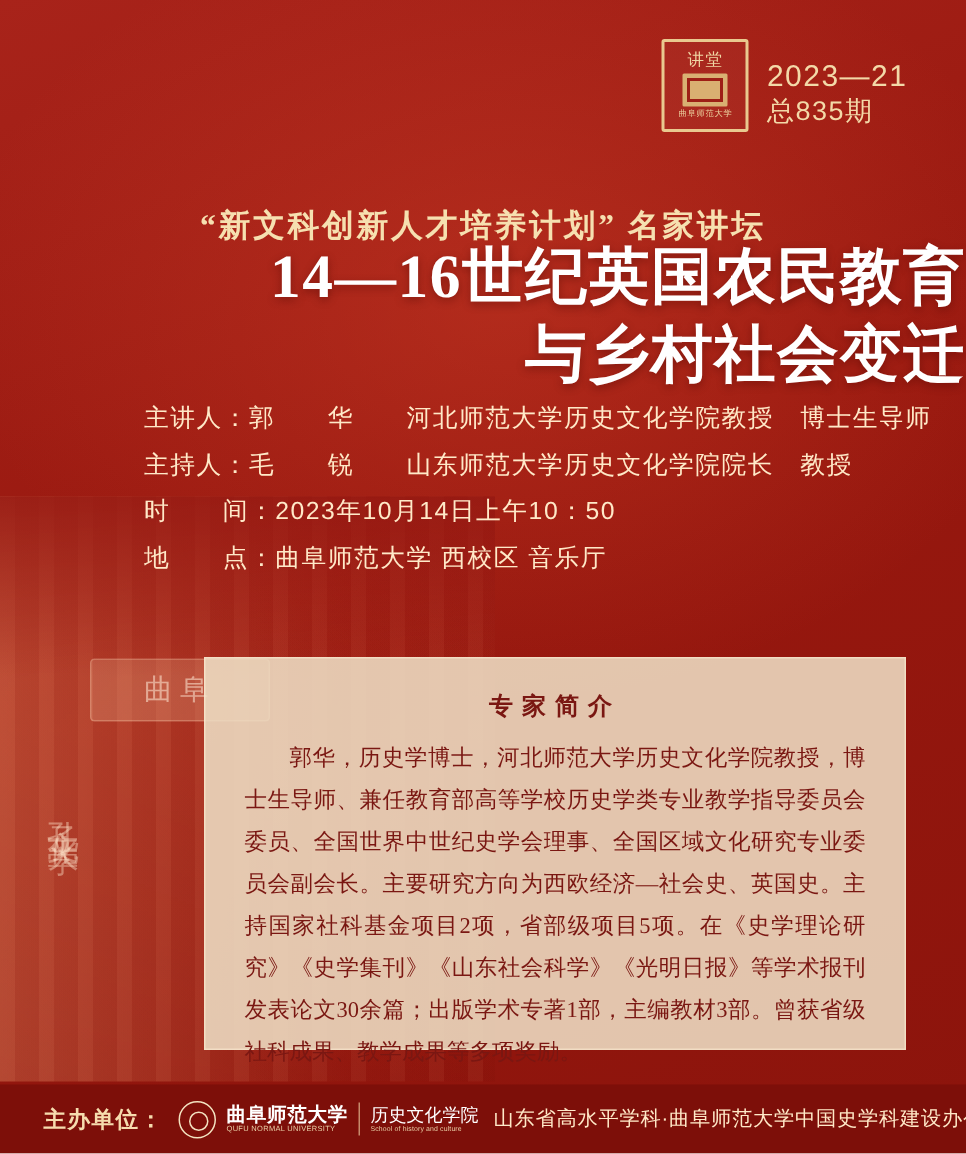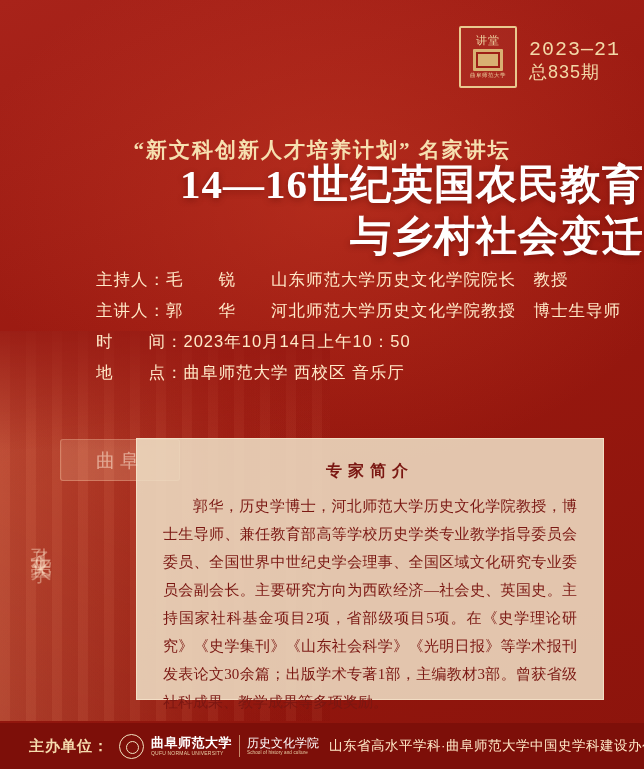--- a/index.html
+++ b/index.html
@@ -65,22 +65,22 @@
     color: rgba(255,230,205,0.42);
     font-size: 21px;
     line-height: 1.25;
     writing-mode: vertical-rl;
     letter-spacing: 3px;
   }
 
   
   .issue {
     position: absolute;
-    right: 24px; top: 26px;
-    display: flex; align-items: flex-start; gap: 12px;
+    right: 39px; top: 26px;
+    display: flex; align-items: center; gap: 12px;
   }
   .seal {
     width: 58px; height: 62px;
     border: 2px solid #e9c98f;
     border-radius: 2px;
     position: relative;
     display: flex; flex-direction: column;
     align-items: center; justify-content: center;
     background: rgba(255,255,255,0.03);
   }
@@ -104,21 +104,21 @@
   }
   .seal-bottom {
     color: #edd3a0;
     font-size: 5.5px;
     letter-spacing: 0.5px;
     white-space: nowrap;
   }
   .issue-text { color: #f3d9a8; text-align: left; }
   .issue-year {
     font-size: 20px; letter-spacing: 1px; line-height: 1.15;
-    font-family: Liberation Mono, monospace;
+    font-family: Liberation Sans, sans-serif;
     margin-top: 12px;
   }
   .issue-no { font-size: 18px; letter-spacing: 1px; line-height: 1.3; }
 
   
   .kicker {
     position: absolute;
     left: 0; right: 0; top: 118px;
     text-align: center;
     color: #f6e0b0;
@@ -254,22 +254,22 @@
   </div>
 
   <div class="kicker">“新文科创新人才培养计划” 名家讲坛</div>
 
   <div class="title">
     <div>14—16世纪英国农民教育</div>
     <div>与乡村社会变迁</div>
   </div>
 
   <div class="info">
+    <div class="row">主讲人：郭　　华　　河北师范大学历史文化学院教授　博士生导师</div>
     <div class="row">主持人：毛　　锐　　山东师范大学历史文化学院院长　教授</div>
-    <div class="row">主讲人：郭　　华　　河北师范大学历史文化学院教授　博士生导师</div>
     <div class="row">时　　间：2023年10月14日上午10：50</div>
     <div class="row">地　　点：曲阜师范大学 西校区 音乐厅</div>
   </div>
 
   <div class="bio">
     <div class="bio-title">专家简介</div>
     <div class="bio-body">郭华，历史学博士，河北师范大学历史文化学院教授，博士生导师、兼任教育部高等学校历史学类专业教学指导委员会委员、全国世界中世纪史学会理事、全国区域文化研究专业委员会副会长。主要研究方向为西欧经济—社会史、英国史。主持国家社科基金项目2项，省部级项目5项。在《史学理论研究》《史学集刊》《山东社会科学》《光明日报》等学术报刊发表论文30余篇；出版学术专著1部，主编教材3部。曾获省级社科成果、教学成果等多项奖励。</div>
   </div>
 
   <div class="footer">

